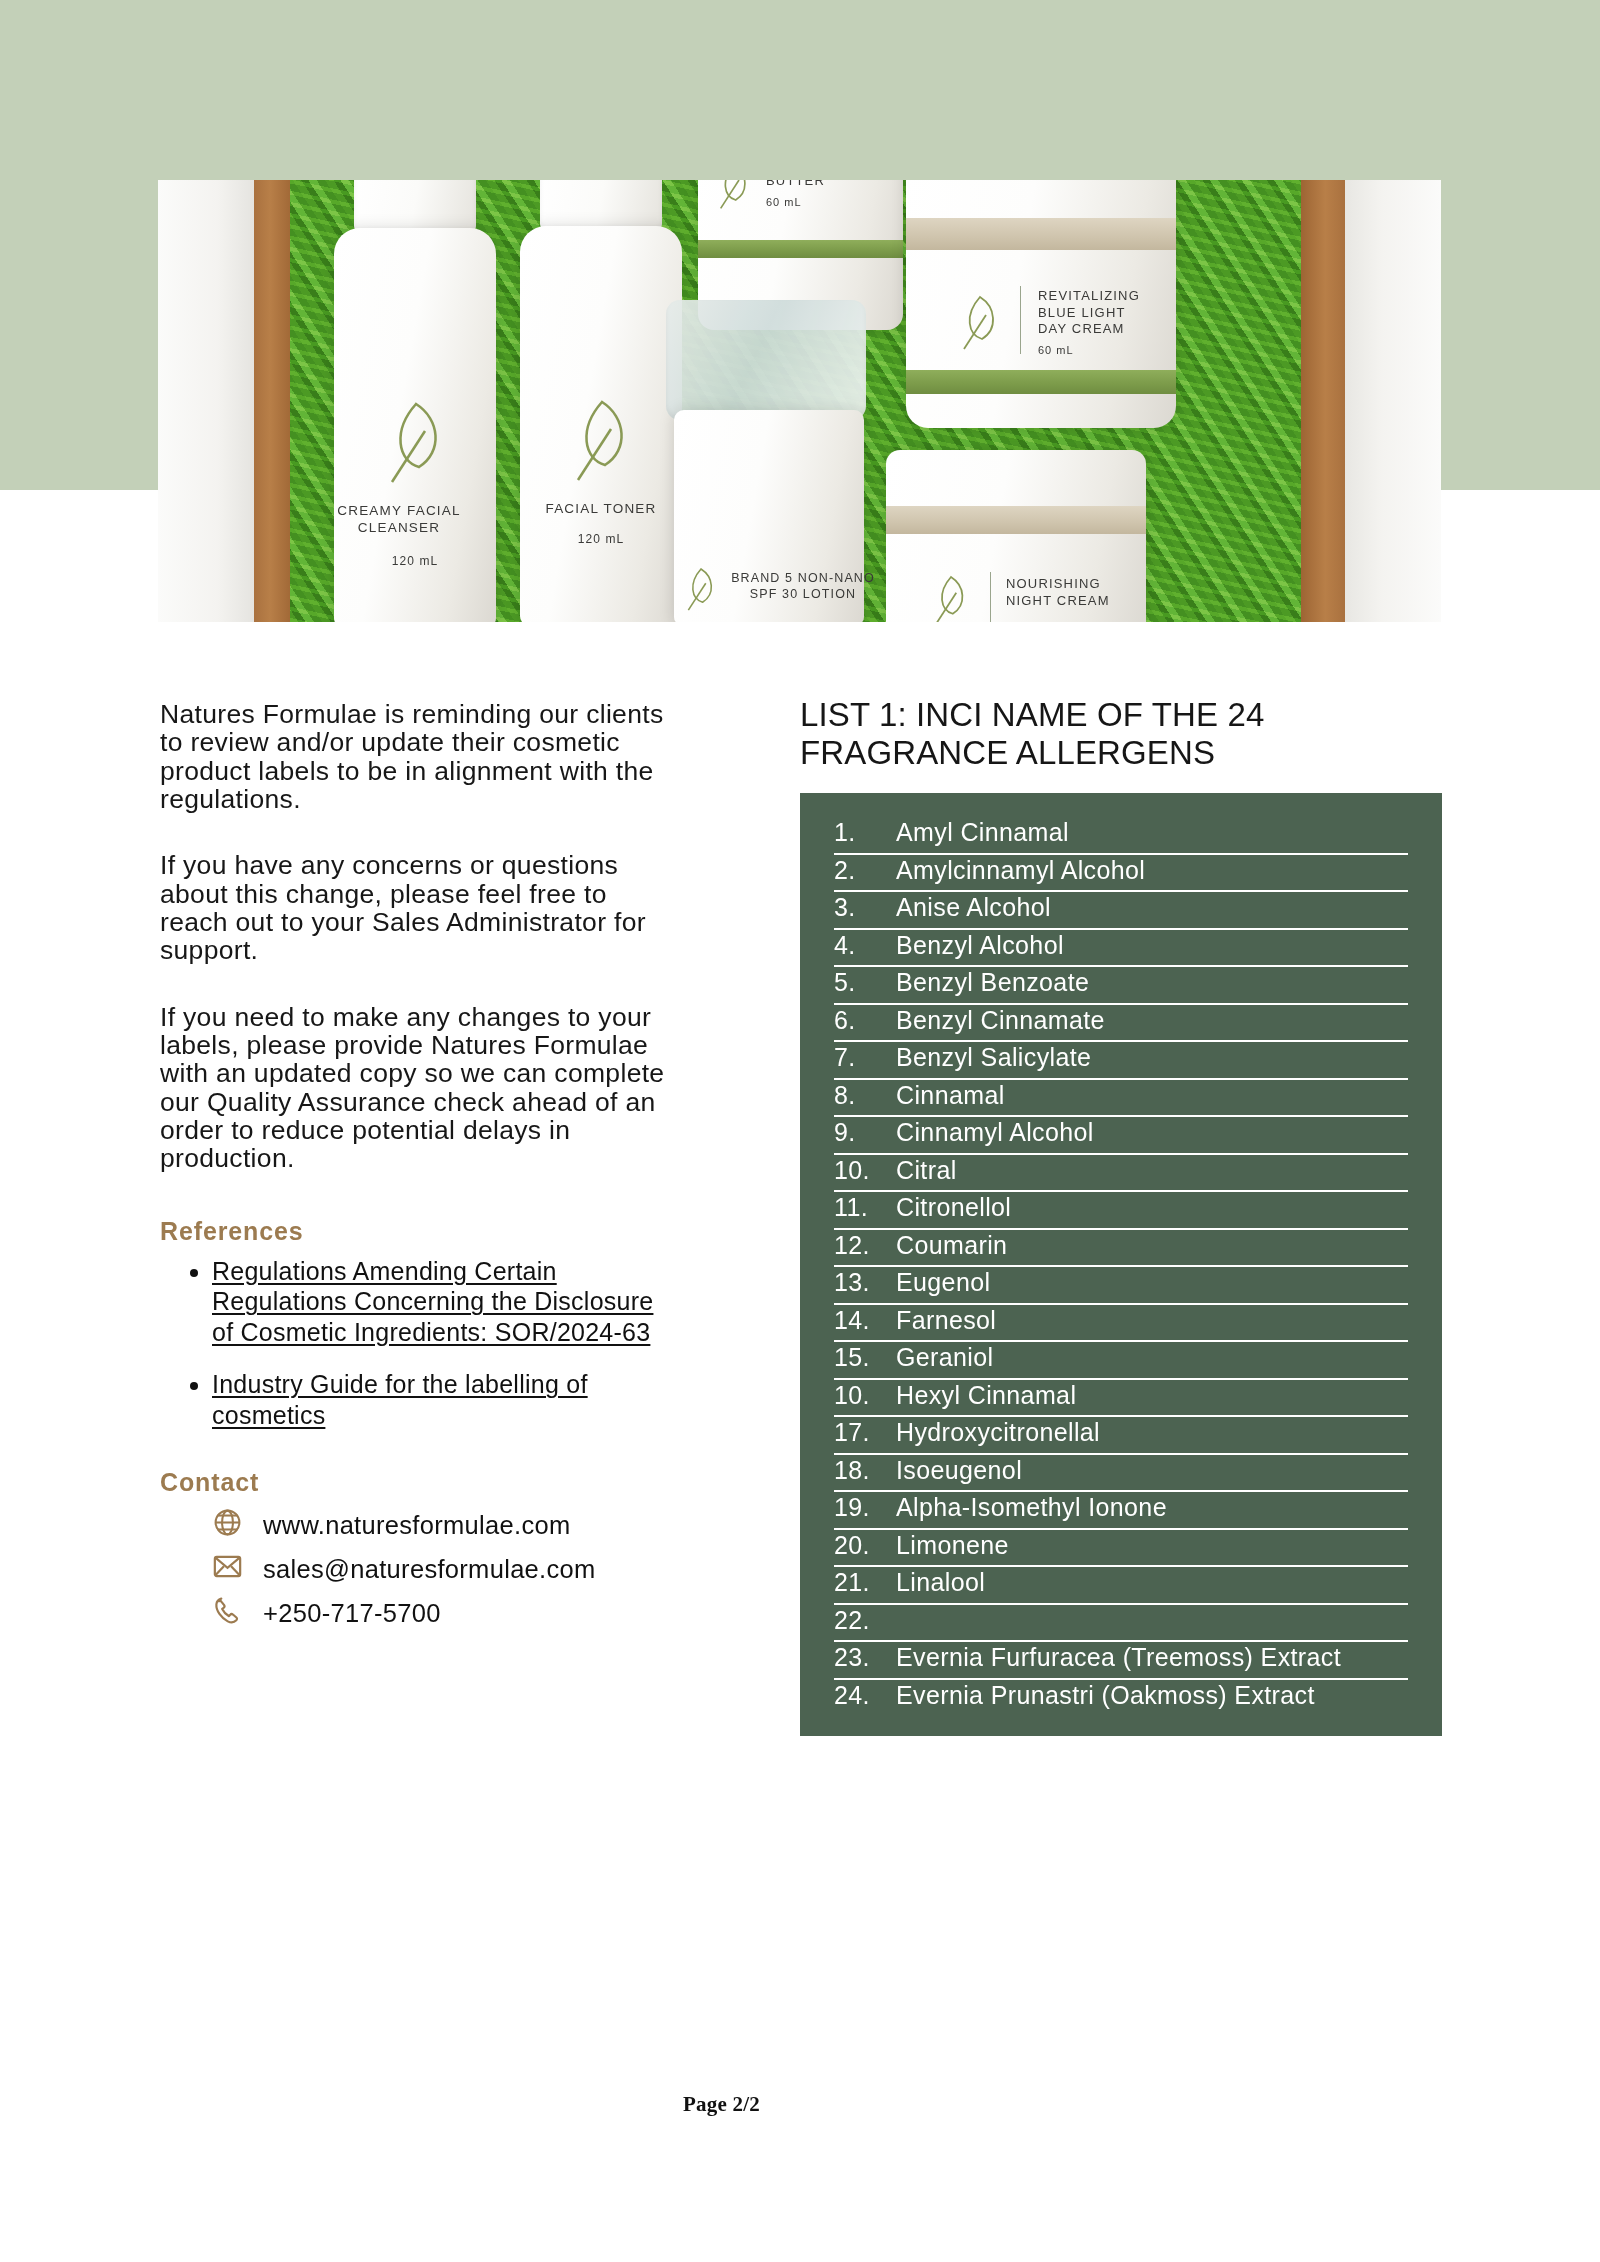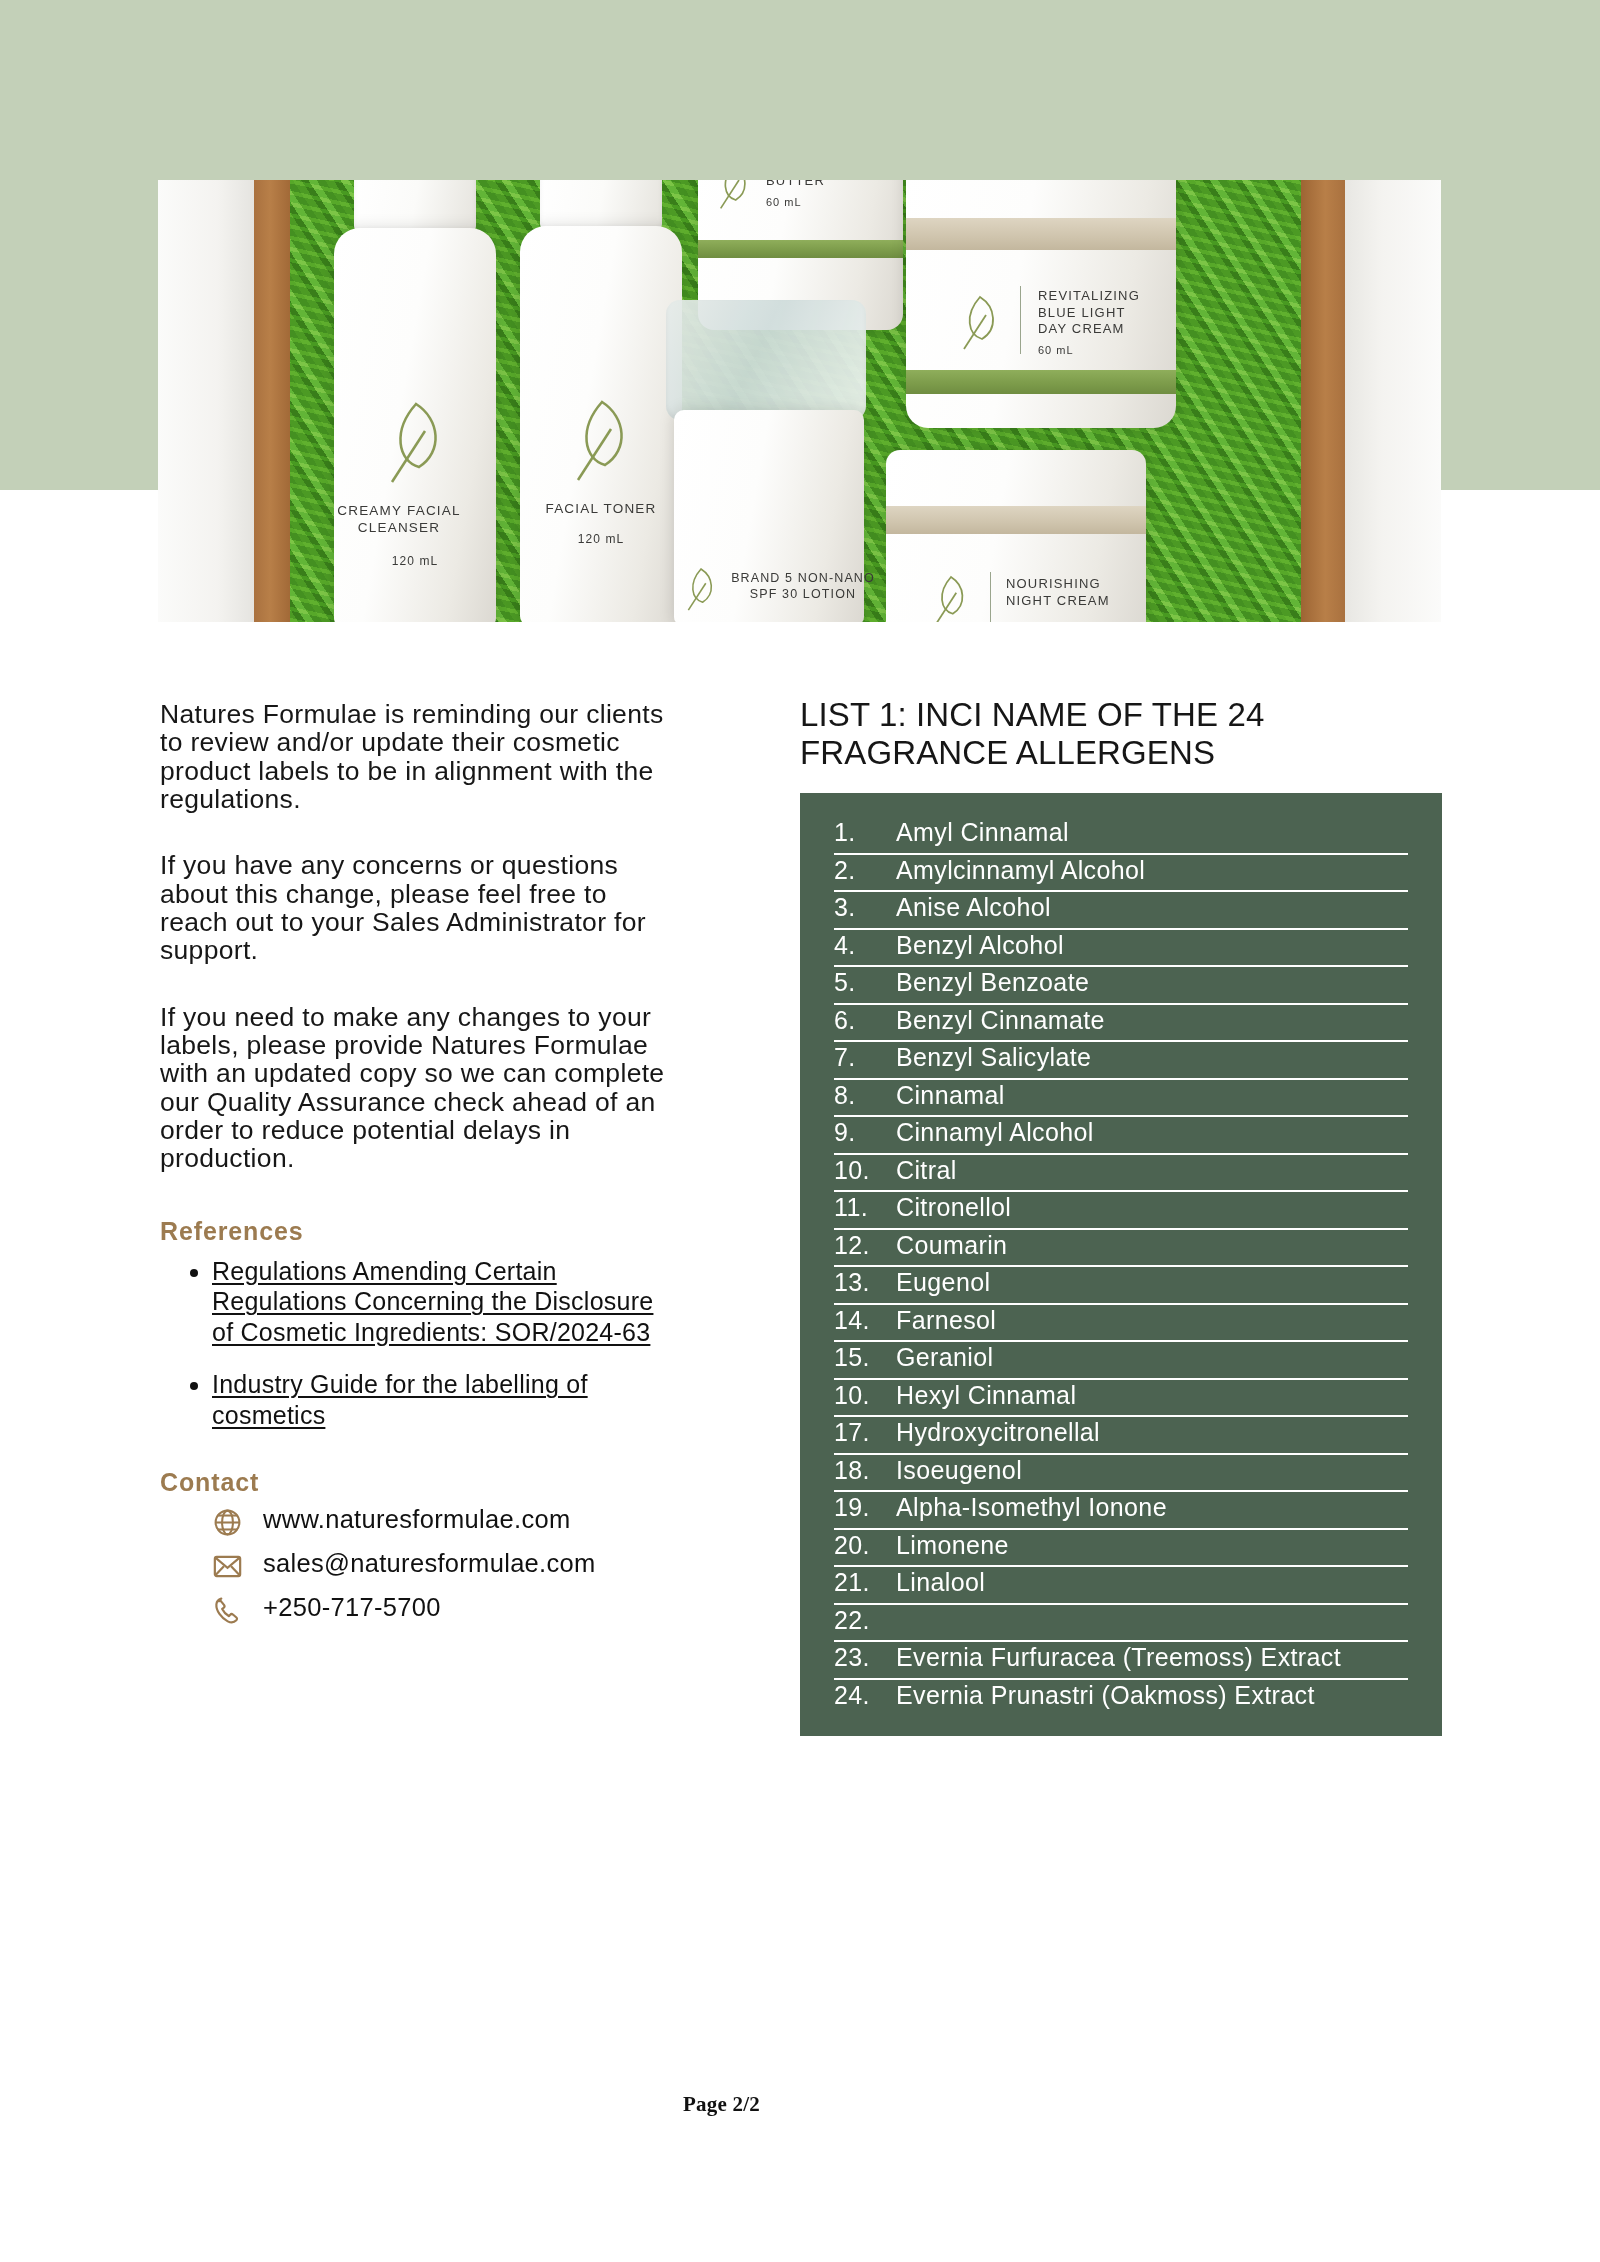--- a/index.html
+++ b/index.html
@@ -152,21 +152,21 @@
   .ref-link {
     color: #111111;
     text-decoration: underline;
     text-underline-offset: 3px;
     text-decoration-thickness: 2px;
   }
 
   .contact-rows { margin: 8px 0 0 52px; }
   .contact-row {
     display: flex;
-    align-items: flex-start;
+    align-items: flex-end;
     gap: 20px;
     margin-bottom: 13px;
   }
   .contact-row:last-child { margin-bottom: 0; }
   .c-icon {
     width: 31px; height: 31px; flex: 0 0 31px;
     display: block; color: #9c7b50;
   }
   .c-icon svg { display:block; width:100%; height:100%; }
   .c-text {

